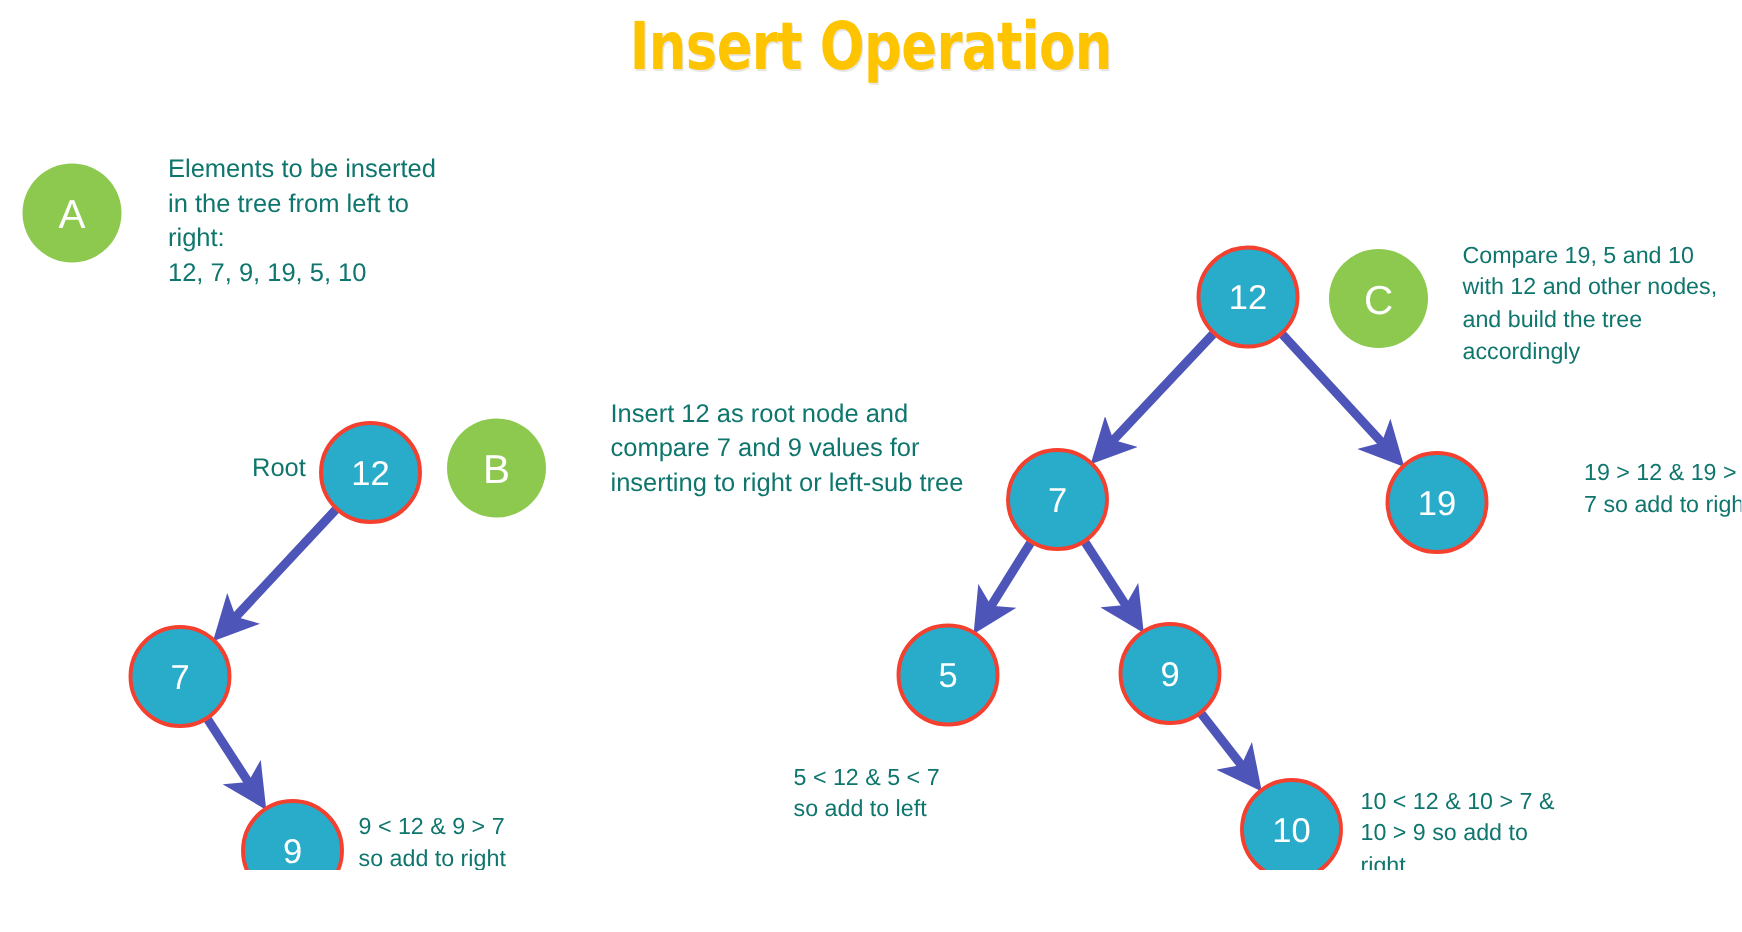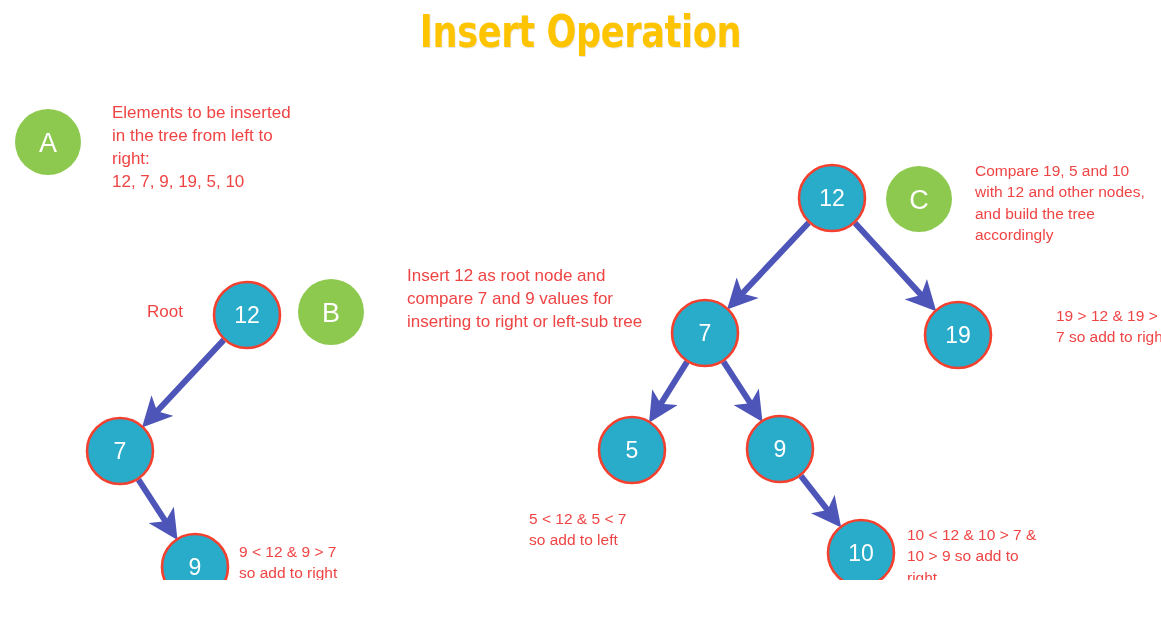--- a/index.html
+++ b/index.html
@@ -34,21 +34,21 @@
     font-weight: bold;
     font-size: 44px;
     letter-spacing: -0.5px;
     color: #FFC400;
     transform: scaleX(0.80);
     transform-origin: center top;
     text-shadow: 1px 1px 0 rgba(0,0,0,0.10);
   }
   .note {
     position: absolute;
-    color: #ef4444;
+    color: #0f766e;
     font-size: 17px;
     line-height: 1.35;
     font-family: "Liberation Sans", sans-serif;
     white-space: pre-line;
   }
   .note.small {
     font-size: 15.5px;
     line-height: 1.38;
   }
   .node-label, .badge-label {
@@ -139,21 +139,21 @@
 
   <div class="note" style="left:378px; top:265px; width:255px;margin-left:29px;">Insert 12 as root node and
 compare 7 and 9 values for
 inserting to right or left-sub tree</div>
 
   <div class="note small" style="left:965px; top:160px; width:190px;margin-left:10px;">Compare 19, 5 and 10
 with 12 and other nodes,
 and build the tree
 accordingly</div>
 
-  <div class="note" style="left:147px; top:301px;">Root</div>
+  <div class="note" style="left:168px; top:301px;">Root</div>
 
 
   <div class="note small" style="left:239px; top:541px; width:140px;">9 &lt; 12 &amp; 9 &gt; 7
 so add to right</div>
 
   <div class="note small" style="left:1056px; top:305px; width:145px;">19 &gt; 12 &amp; 19 &gt;
 7 so add to right</div>
 
   <div class="note small" style="left:529px; top:496px; width:160px;margin-top:12px;">5 &lt; 12 &amp; 5 &lt; 7
 so add to left</div>

